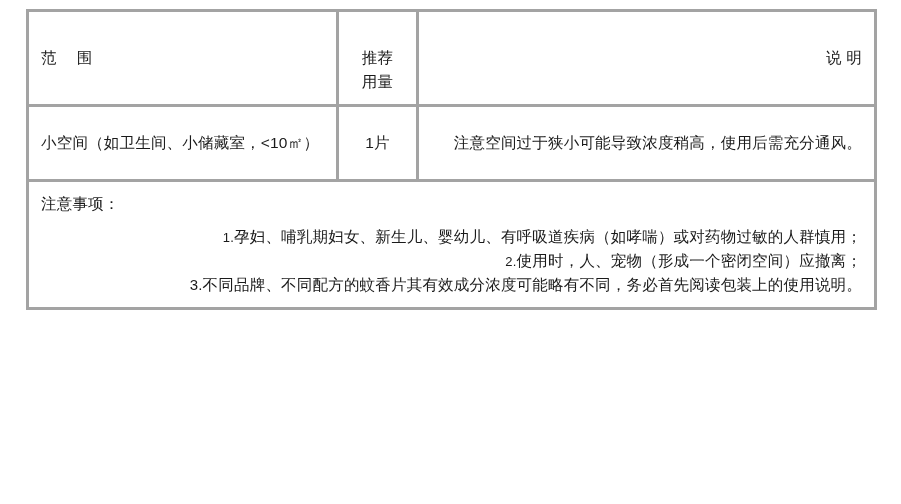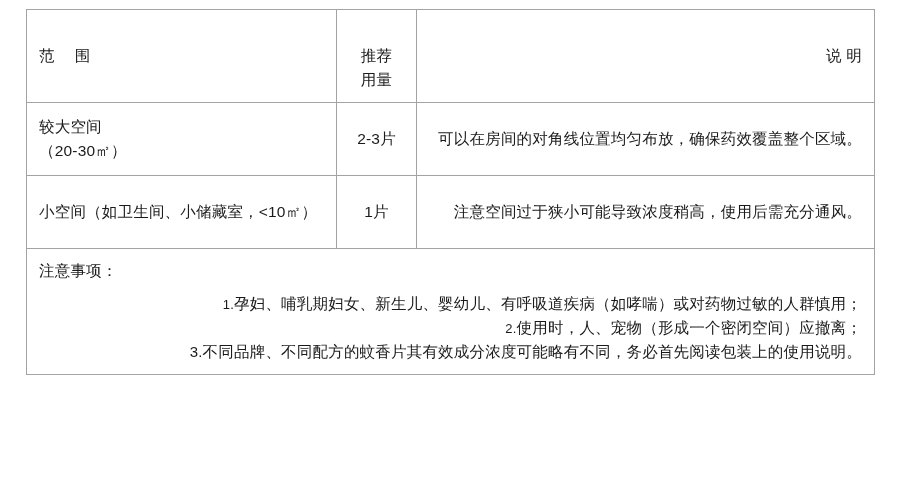--- a/index.html
+++ b/index.html
@@ -23,21 +23,21 @@
   table.usage-table {
     position: absolute;
     left: 26px;
     top: 9px;
     width: 848px;
     border-collapse: collapse;
     table-layout: fixed;
     background: #ffffff;
   }
   table.usage-table td {
-    border: 1px solid #a3a3a3;
+    border: 3px solid #a3a3a3;
     vertical-align: middle;
     padding: 10px 12px 10px 12px;
     font-size: 15.5px;
     line-height: 1.55;
     letter-spacing: 0.2px;
   }
   col.c-range { width: 310px; }
   col.c-dose  { width: 80px; }
   col.c-note  { width: 458px; }
 
@@ -106,26 +106,20 @@
         <td class="head-cell dose-cell">
           <span class="hd">推荐
 用量</span>
         </td>
         <td class="head-cell note-cell">
           <span class="hd">说  明</span>
         </td>
       </tr>
 
 
-      <tr class="row-a">
-        <td class="range-cell dose-cell" style="padding-left:12px;">较大空间
-（20-30㎡）</td>
-        <td class="dose-cell">2-3片</td>
-        <td class="note-cell">可以在房间的对角线位置均匀布放，确保药效覆盖整个区域。</td>
-      </tr>
 
       <tr class="row-a">
         <td class="range-cell">小空间（如卫生间、小储藏室，&lt;10㎡）</td>
         <td class="dose-cell">1片</td>
         <td class="note-cell">注意空间过于狭小可能导致浓度稍高，使用后需充分通风。</td>
       </tr>
 
 
       <tr>
         <td class="notes-cell" colspan="3">

